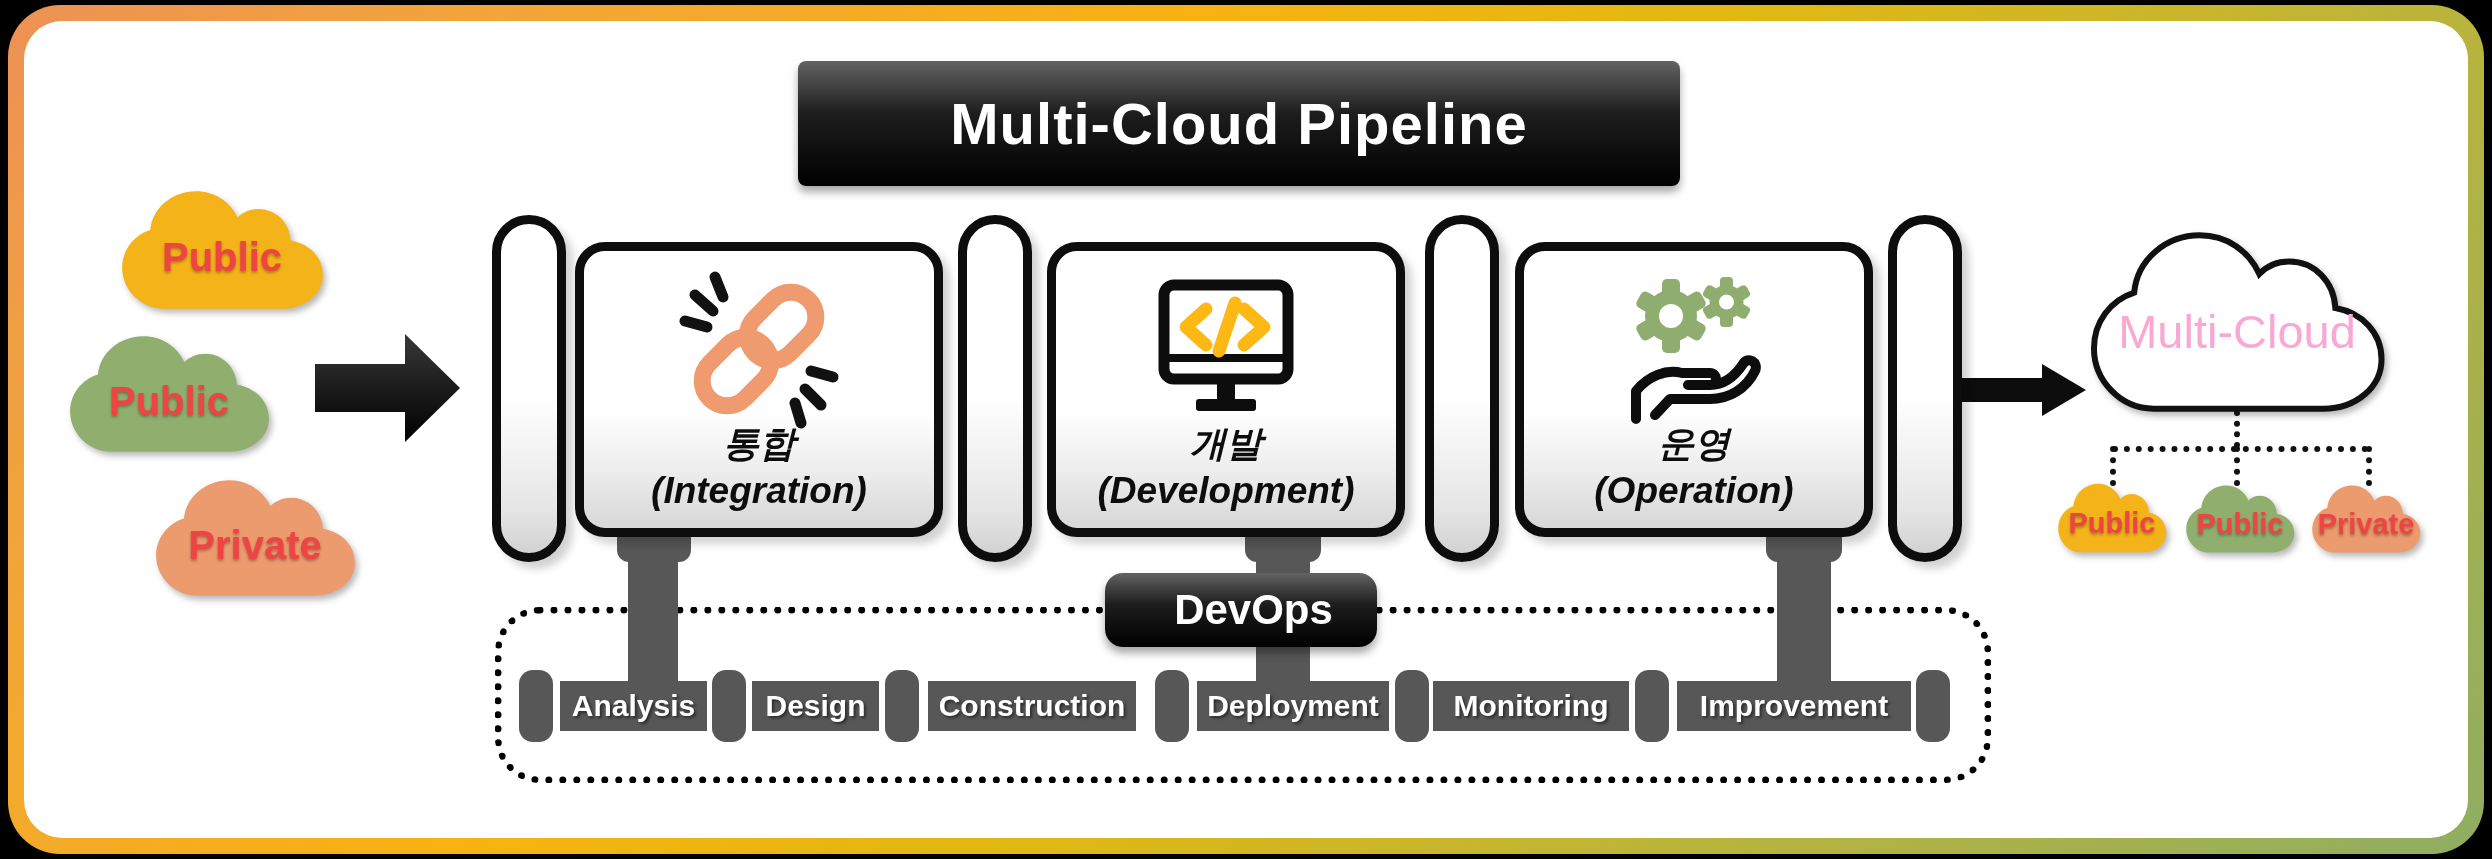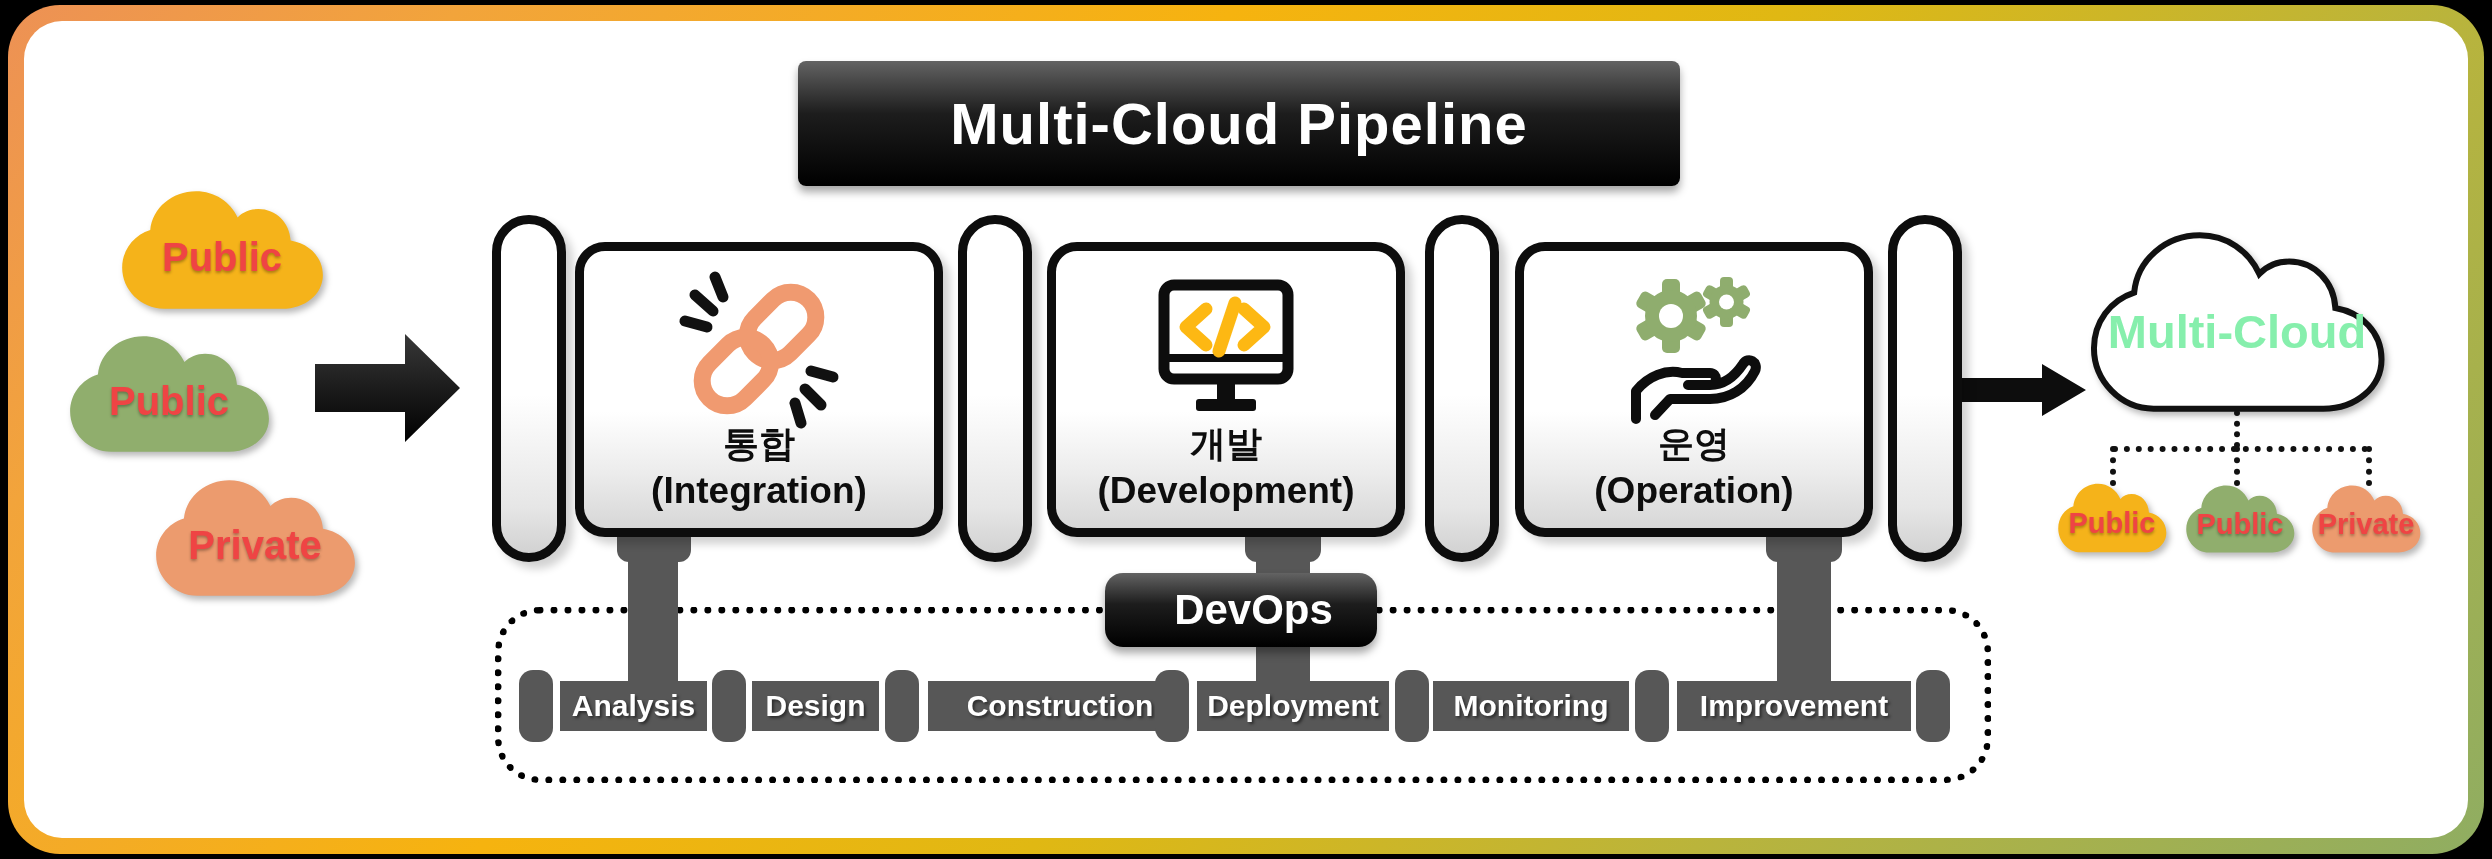--- a/index.html
+++ b/index.html
@@ -23,31 +23,31 @@
   .devops-box { left:1105px; top:573px; width:247px; height:74px; border-radius:18px;
     font-size:42px; line-height:74px; z-index:40;padding-left:25px; }
 
   
   .cloud svg { position:absolute; inset:0; width:100%; height:100%;
     filter:drop-shadow(3px 4px 3px rgba(0,0,0,0.28)); }
   .cloud-label { position:absolute; left:0; right:0; top:50%; transform:translateY(-34%);
     text-align:center; color:#ef4444; font-weight:bold;
     text-shadow:0 2px 3px rgba(0,0,0,0.3); }
   .cloud-big-label { position:absolute; left:0; right:0; top:52%; transform:translateY(-40%);
-    text-align:center; color:#86efac; font-weight:bold; font-size:47px; }
+    text-align:center; color:#f9a8d4; font-weight:normal; font-size:47px; }
   .src-cloud .cloud-label { font-size:40px; }
   .mini-cloud .cloud-label { font-size:29px; }
 
   
   .pipe { width:74px; height:347px; top:215px; border:9px solid #0d0d0d; border-radius:40px;
     background:linear-gradient(180deg,#fff 0%,#fff 52%,#e6e6e6 86%,#d2d2d2 100%);
     box-shadow:7px 7px 9px rgba(0,0,0,0.18); box-sizing:border-box; z-index:60; }
   .stage-box { top:242px; height:295px; border:9px solid #0d0d0d; border-radius:30px;
     background:linear-gradient(180deg,#fff 0%,#fff 58%,#ececec 80%,#d7d7d7 100%);
-    box-shadow:7px 7px 9px rgba(0,0,0,0.18); box-sizing:border-box; z-index:70; }
+    box-shadow:7px 7px 9px rgba(0,0,0,0.18); box-sizing:border-box; z-index:70;font-style:italic; }
   .stage-icon { position:absolute; left:50%; transform:translateX(-50%); top:12px;
     width:172px; height:172px; }
   .stage-labels { position:absolute; left:0; right:0; bottom:14px; text-align:center;
     color:#0d0d0d; font-weight:bold; line-height:1.28; }
   .stage-ko { font-size:36px; }
   .stage-en { font-size:37px; }
 
   
   .conn-stub { top:530px; height:32px; background:#575757; border-radius:0 0 12px 12px; z-index:20; }
   .conn-bar  { top:530px; height:155px; background:#575757; z-index:20; }
@@ -108,21 +108,21 @@
 
   <div class="abs conn-stub" style="left:617px;width:74px;"></div>
   <div class="abs conn-bar" style="left:628px;width:50px;"></div>
   <div class="abs conn-stub" style="left:1245px;width:76px;"></div>
   <div class="abs conn-bar" style="left:1256px;width:54px;"></div>
   <div class="abs conn-stub" style="left:1766px;width:76px;"></div>
   <div class="abs conn-bar" style="left:1777px;width:54px;"></div>
 
   <div class="abs bar-seg" style="left:560px;width:147px;">Analysis</div>
   <div class="abs bar-seg" style="left:752px;width:127px;">Design</div>
-  <div class="abs bar-seg" style="left:928px;width:208px;padding-left:28px;">Construction</div>
+  <div class="abs bar-seg" style="left:928px;width:208px;">Construction</div>
   <div class="abs bar-seg" style="left:1197px;width:192px;">Deployment</div>
   <div class="abs bar-seg" style="left:1433px;width:196px;">Monitoring</div>
   <div class="abs bar-seg" style="left:1677px;width:234px;">Improvement</div>
 
   <div class="abs bar-sep" style="left:519px;"></div>
   <div class="abs bar-sep" style="left:712px;"></div>
   <div class="abs bar-sep" style="left:885px;"></div>
   <div class="abs bar-sep" style="left:1155px;"></div>
   <div class="abs bar-sep" style="left:1395px;"></div>
   <div class="abs bar-sep" style="left:1635px;"></div>

